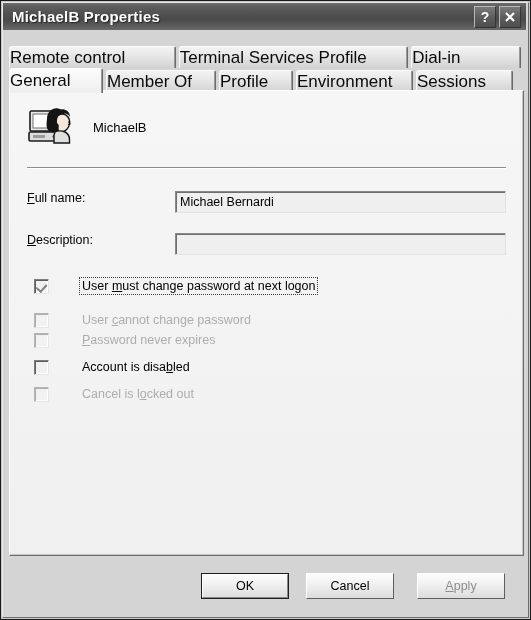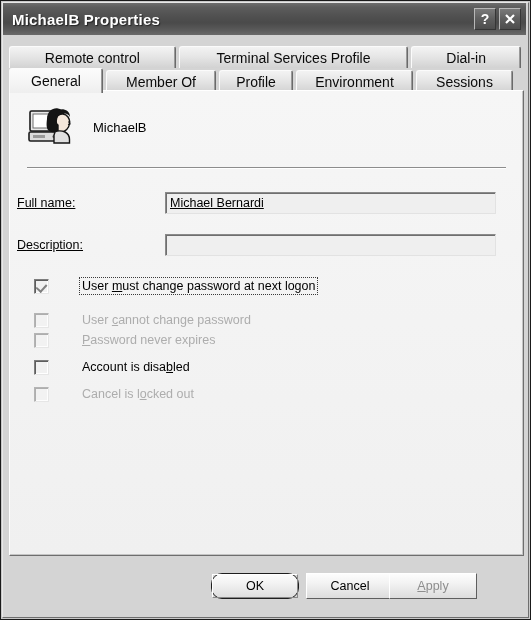--- a/index.html
+++ b/index.html
@@ -32,21 +32,21 @@
     border-bottom: 1px solid #6e6e6e;
     background: #d4d4d4;
     box-sizing: border-box;
   }
 
   
   .titlebar {
     position: absolute;
     left: 2px; top: 2px;
     width: 523px;
-    height: 32px;
+    height: 27px;
     background: linear-gradient(to bottom,
         #6d6d6d 0%, #5c5c5c 14%, #4f4f4f 45%,
         #4a4a4a 62%, #585858 82%, #6a6a6a 100%);
     display: flex;
     align-items: center;
     box-sizing: border-box;
   }
   .title-text {
     flex: 1 1 auto;
     padding-left: 9px;
@@ -105,25 +105,24 @@
     box-sizing: border-box;
     height: 22px;
     margin-right: 3px;
     background: linear-gradient(to bottom, #f3f3f3 0%, #e6e6e6 45%, #d2d2d2 100%);
     border-top: 1px solid #fbfbfb;
     border-left: 1px solid #fbfbfb;
     border-right: 1px solid #6a6a6a;
     border-bottom: none;
     border-top-left-radius: 3px;
     border-top-right-radius: 3px;
-    font-size: 14px;
+    font-size: 17px;
     color: #0a0a0a;
     display: flex;
     align-items: center;
-    justify-content: center;
     cursor: default;
     user-select: none;
     position: relative;
   }
   .tab::after {
     content: "";
     position: absolute;
     right: 0px; top: 0; bottom: 0;
     width: 1px;
     background: #9a9a9a;
@@ -184,26 +183,25 @@
     width: 479px;
     height: 2px;
     border-top: 1px solid #8d8d8d;
     border-bottom: 1px solid #ffffff;
     box-sizing: border-box;
   }
 
   
   .field-row {
     position: absolute;
-    left: 7px;
+    left: 17px;
     width: 479px;
     height: 24px;
     display: flex;
-    align-items: center;
-    text-decoration: underline;
+    align-items: flex-start;
   }
   .field-label {
     width: 148px;
     flex: 0 0 148px;
     font-size: 12.5px;
     color: #000000;
   }
   .field-box {
     flex: 1 1 auto;
     height: 22px;
@@ -310,23 +308,23 @@
   .btn.default .btn-face {
     display: block;
     height: 100%;
     box-sizing: border-box;
     border-top: 1px solid #ffffff;
     border-left: 1px solid #ffffff;
     border-right: 1px solid #888888;
     border-bottom: 1px solid #888888;
   }
   .btn.dim { color: #8e8e8e; }
-  #btn-ok { left: 210px; border-radius: 11px; }
+  #btn-ok { left: 200px; }
   #btn-cancel { left: 305px; }
-  #btn-apply { left: 388px; }
+  #btn-apply { left: 416px; }
 </style>
 </head>
 <body>
 
 <div class="window">
   <div class="window-inner"></div>
 
   <div class="titlebar">
     <div class="title-text">MichaelB Properties</div>
     <div class="title-buttons">

